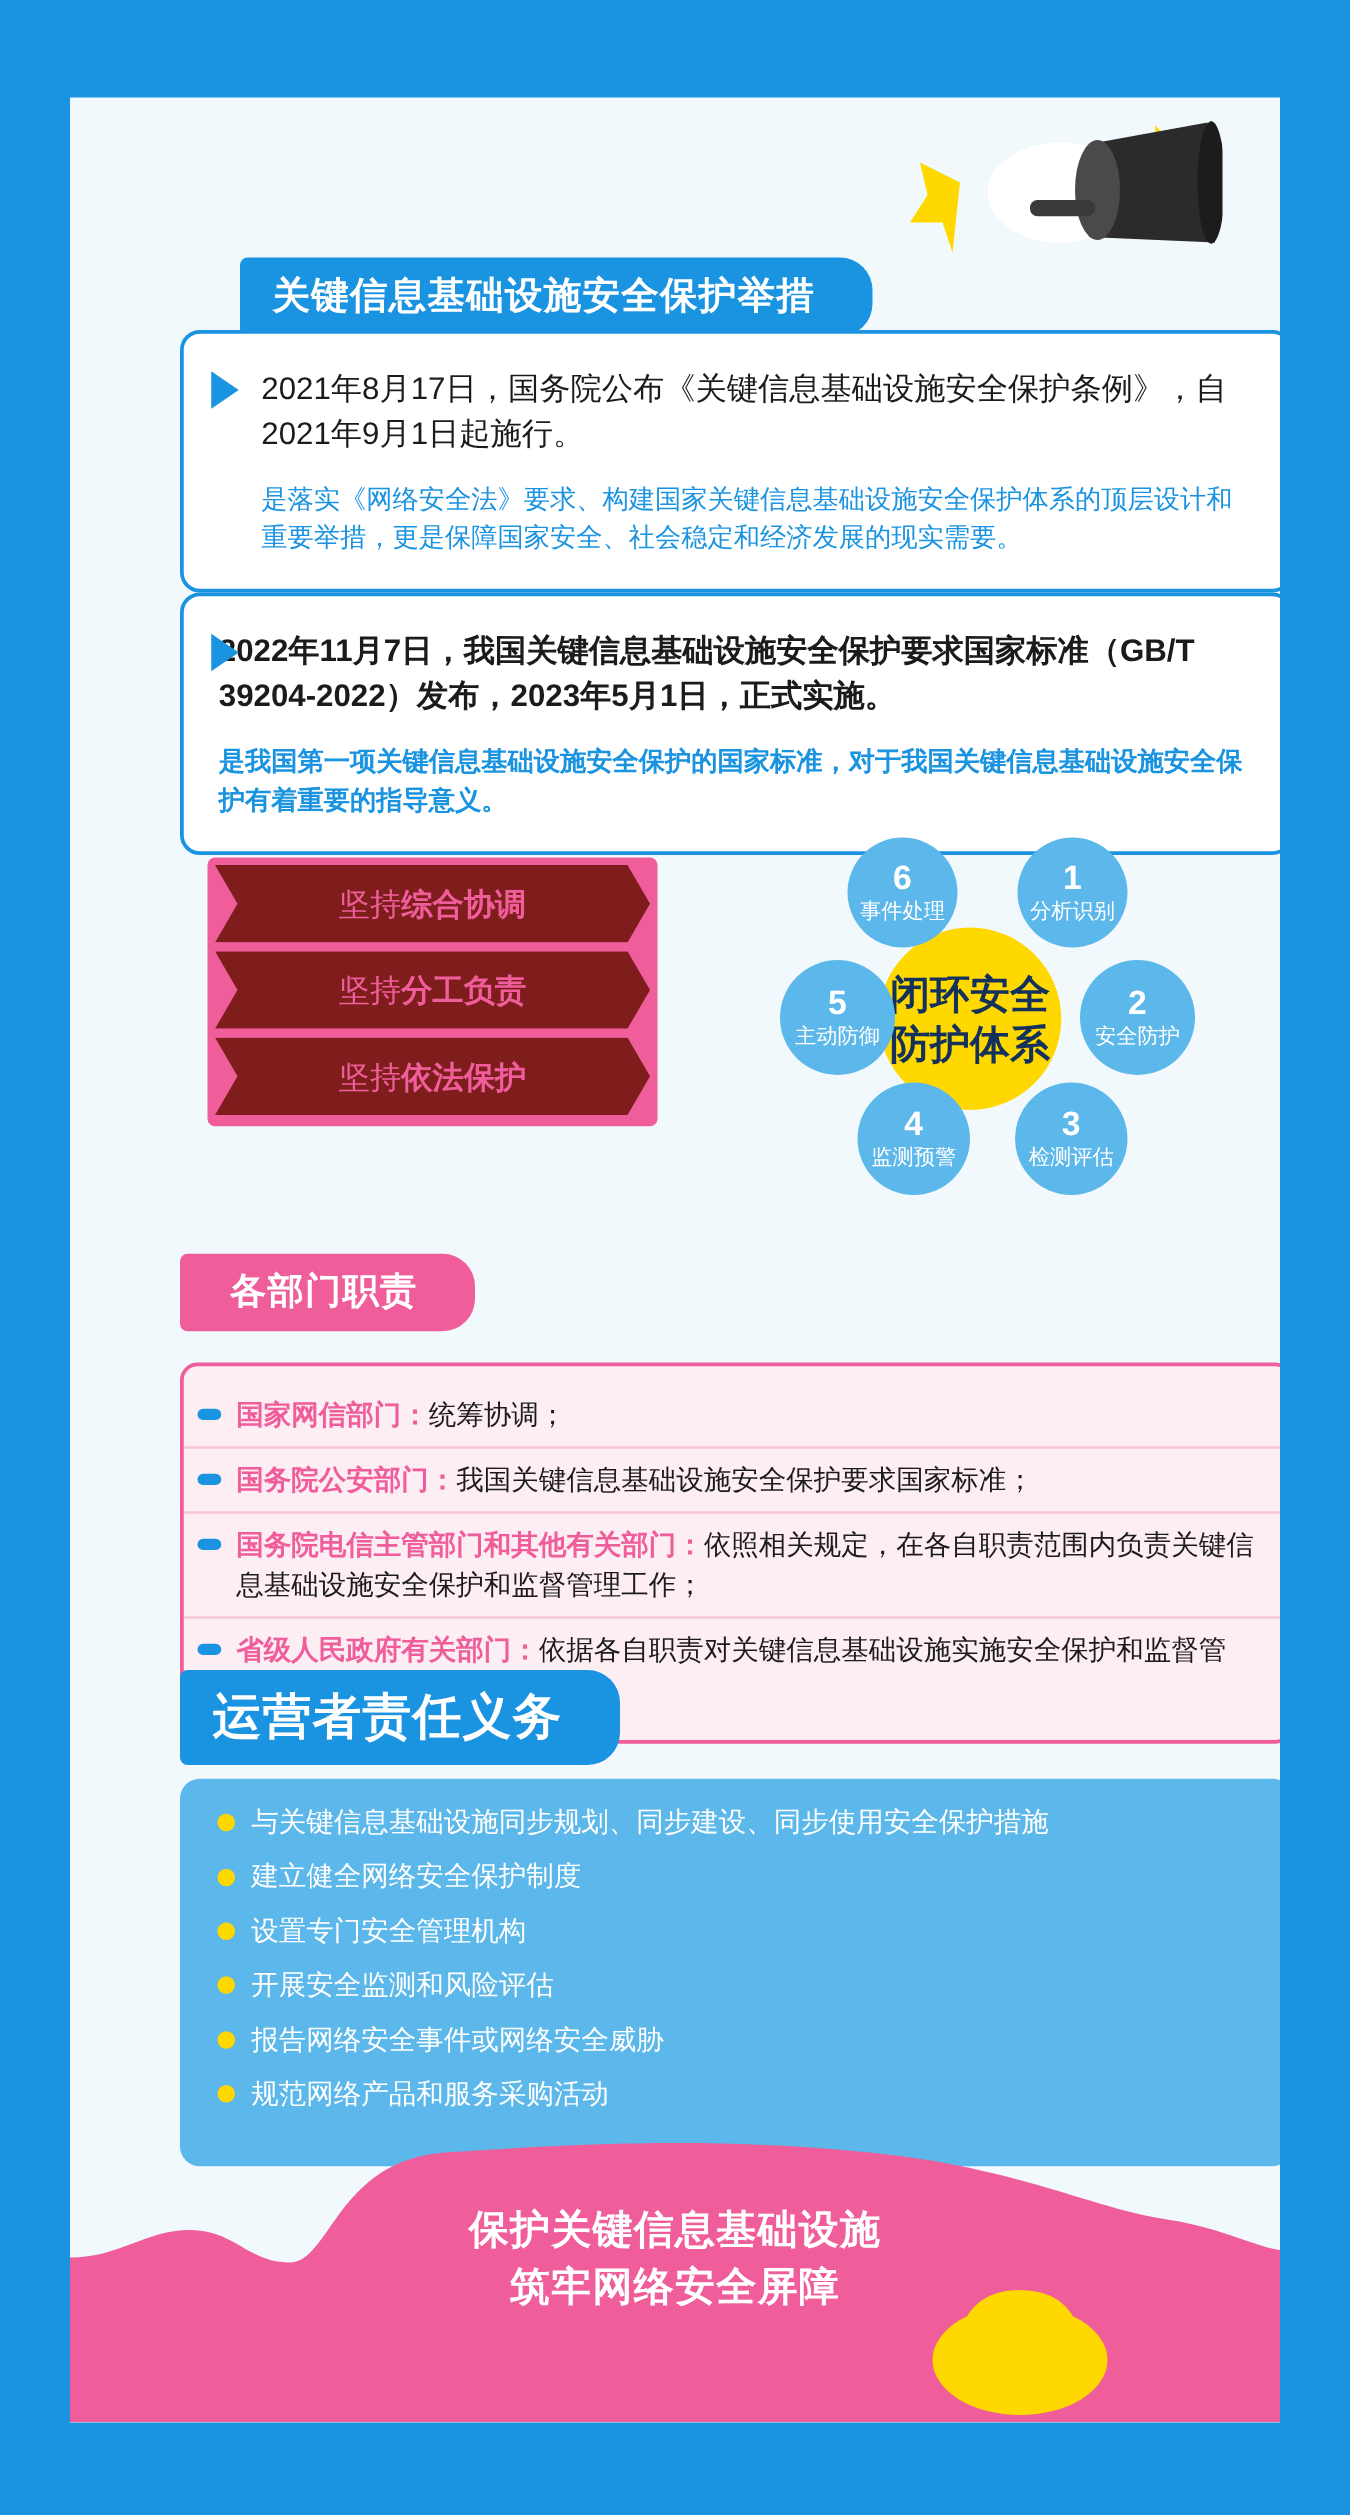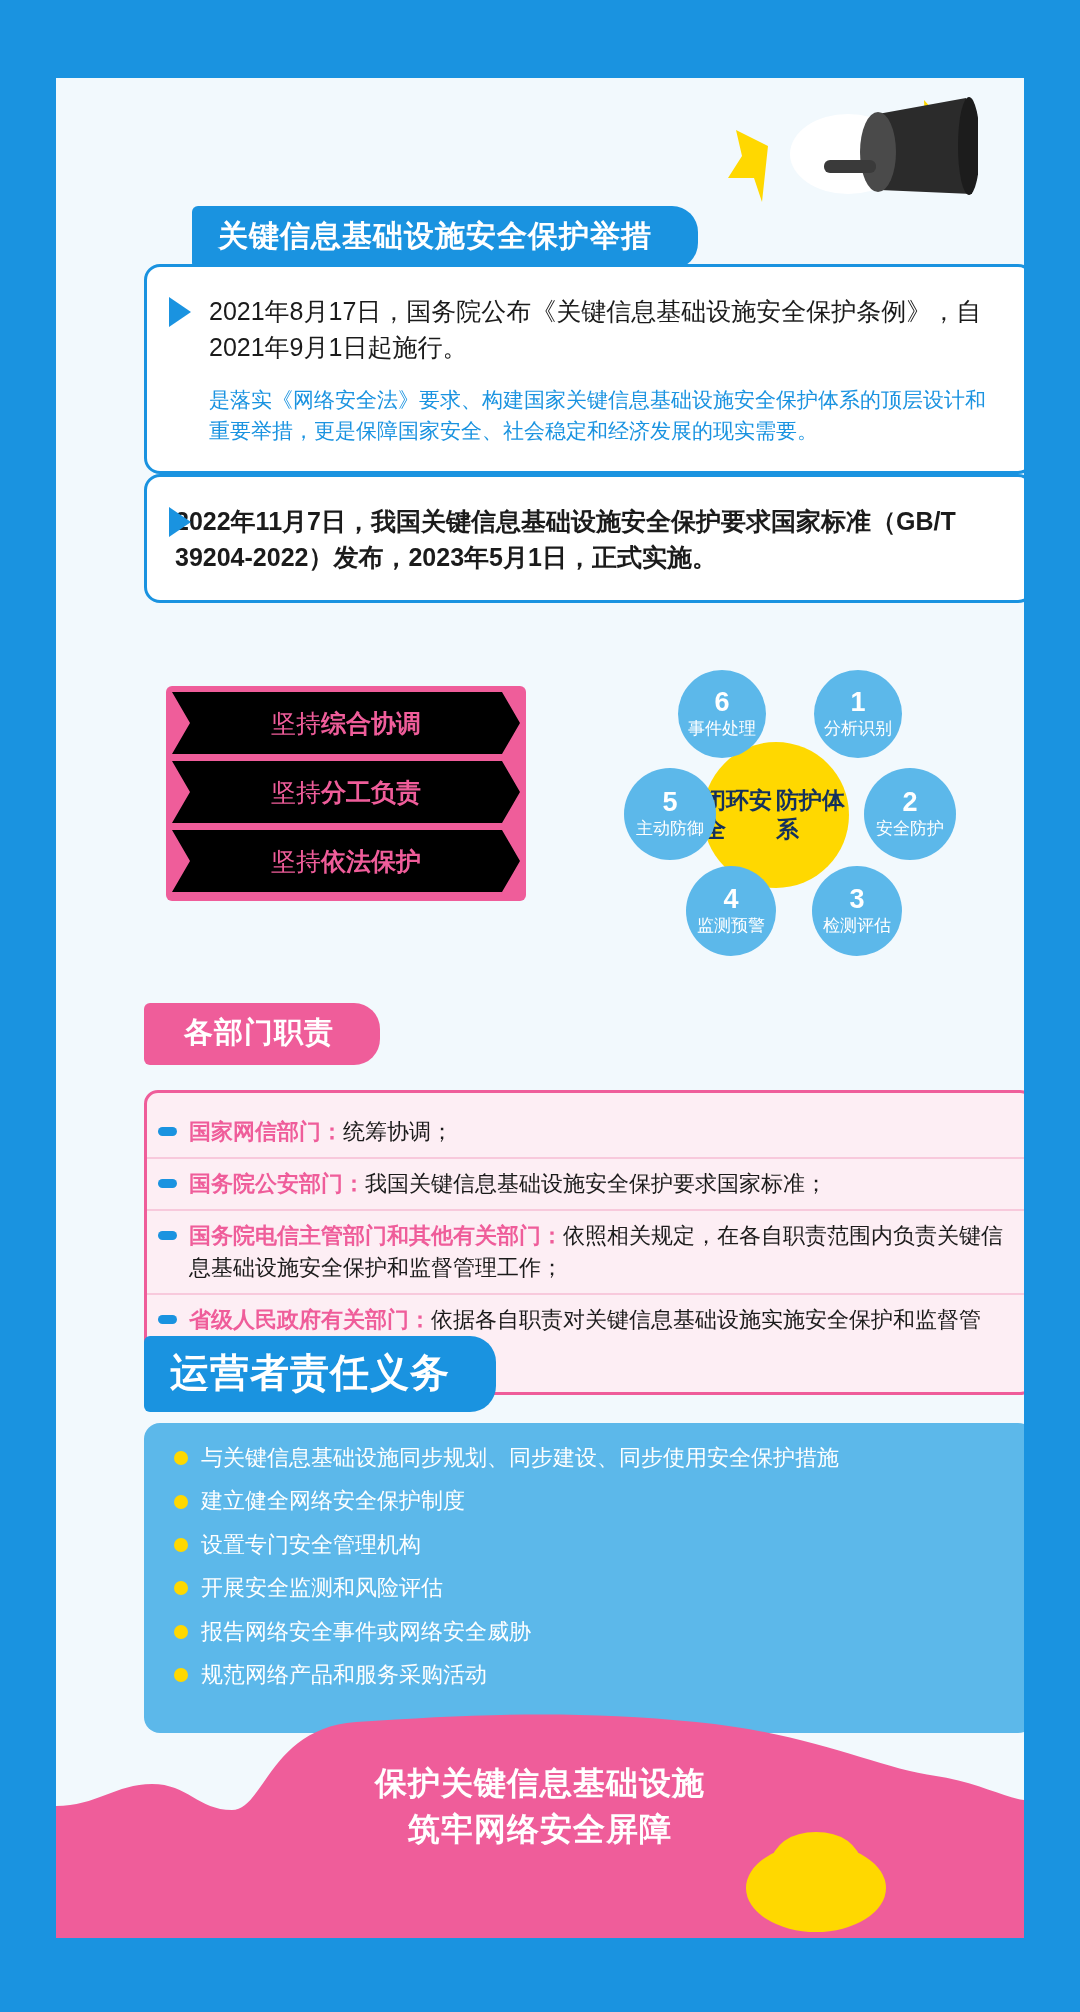--- a/index.html
+++ b/index.html
@@ -61,21 +61,21 @@
     width:360px;height:215px;
     background:#ef5d9a;
     border-radius:6px;
     padding:6px;
     box-sizing:border-box;
   }
   .chev{
     position:relative;
     height:62px;
     margin-bottom:7px;
-    background:#000000;
+    background:#7f1d1d;
     color:#ef5d9a;
     font-size:25px;
     display:flex;align-items:center;justify-content:center;
     clip-path:polygon(0 0, calc(100% - 18px) 0, 100% 50%, calc(100% - 18px) 100%, 0 100%, 18px 50%);
   }
   .chev:last-child{margin-bottom:0;}
   .chev b{font-weight:bold;}
 
   
   .circ-area{position:absolute;left:540px;top:592px;width:360px;height:290px;}
@@ -87,22 +87,22 @@
     display:flex;flex-direction:column;
     align-items:center;justify-content:center;
     text-align:center;
   }
   .node .num{font-size:27px;font-weight:bold;line-height:1;margin-bottom:4px;}
   .node .lbl{font-size:17px;line-height:1.1;}
   .center{
     position:absolute;
     width:146px;height:146px;border-radius:50%;
     background:#ffd800;color:#14315c;
-    display:flex;flex-direction:row;align-items:center;justify-content:center;
-    font-weight:bold;font-size:23px;line-height:1.25;
+    display:flex;flex-direction:column;align-items:center;justify-content:center;
+    font-weight:bold;font-size:32px;line-height:1.25;
     left:107px;top:72px;
   }
 
   
   .duty-box{
     position:absolute;left:88px;top:1012px;width:890px;
     border:3px solid #ef5d9a;border-radius:14px;
     background:#fdeef4;
     box-sizing:border-box;
     padding:14px 0 16px 0;
@@ -171,20 +171,21 @@
 
   <div class="card" style="left:0;position:absolute;margin-left:88px;top:186px;width:890px;padding:26px 28px 24px 62px;box-sizing:border-box;">
     <div class="tri" style="left:22px;top:30px;"></div>
     <div class="lead">2021年8月17日，国务院公布《关键信息基础设施安全保护条例》，自2021年9月1日起施行。</div>
     <div class="sub" style="margin-top:18px;">是落实《网络安全法》要求、构建国家关键信息基础设施安全保护体系的顶层设计和重要举措，更是保障国家安全、社会稳定和经济发展的现实需要。</div>
   </div>
 
   <div class="card" style="position:absolute;left:88px;top:396px;width:890px;padding:26px 28px 24px 28px;box-sizing:border-box;font-weight:bold;">
     <div class="tri" style="left:22px;top:30px;"></div>
     <div class="lead">2022年11月7日，我国关键信息基础设施安全保护要求国家标准（GB/T 39204-2022）发布，2023年5月1日，正式实施。</div>
+    <div class="sub" style="margin-top:18px;">是我国第一项关键信息基础设施安全保护的国家标准，对于我国关键信息基础设施安全保护有着重要的指导意义。</div>
   </div>
 
   <div class="chev-wrap">
     <div class="chev">
       <span>坚持</span>
         <b>综合协调</b>
     </div>
     <div class="chev">
       <span>坚持</span>
         <b>分工负责</b>

